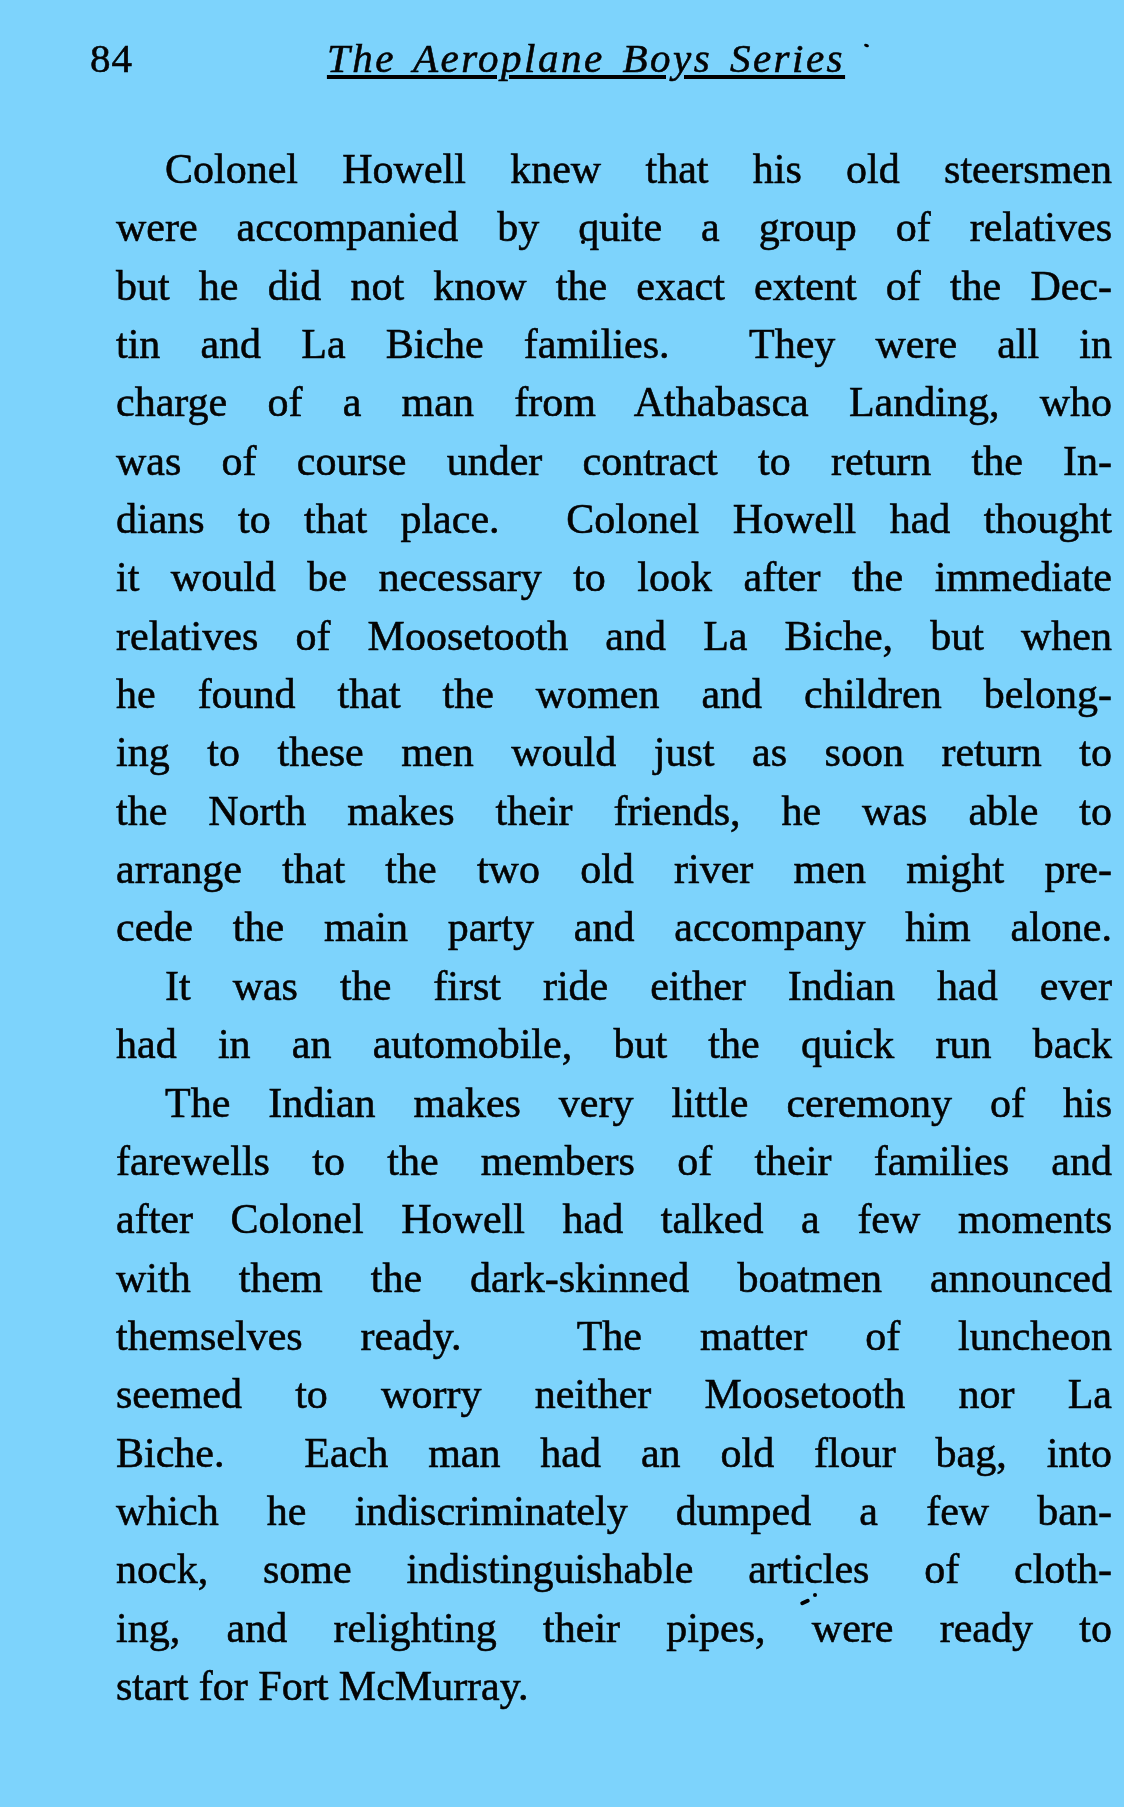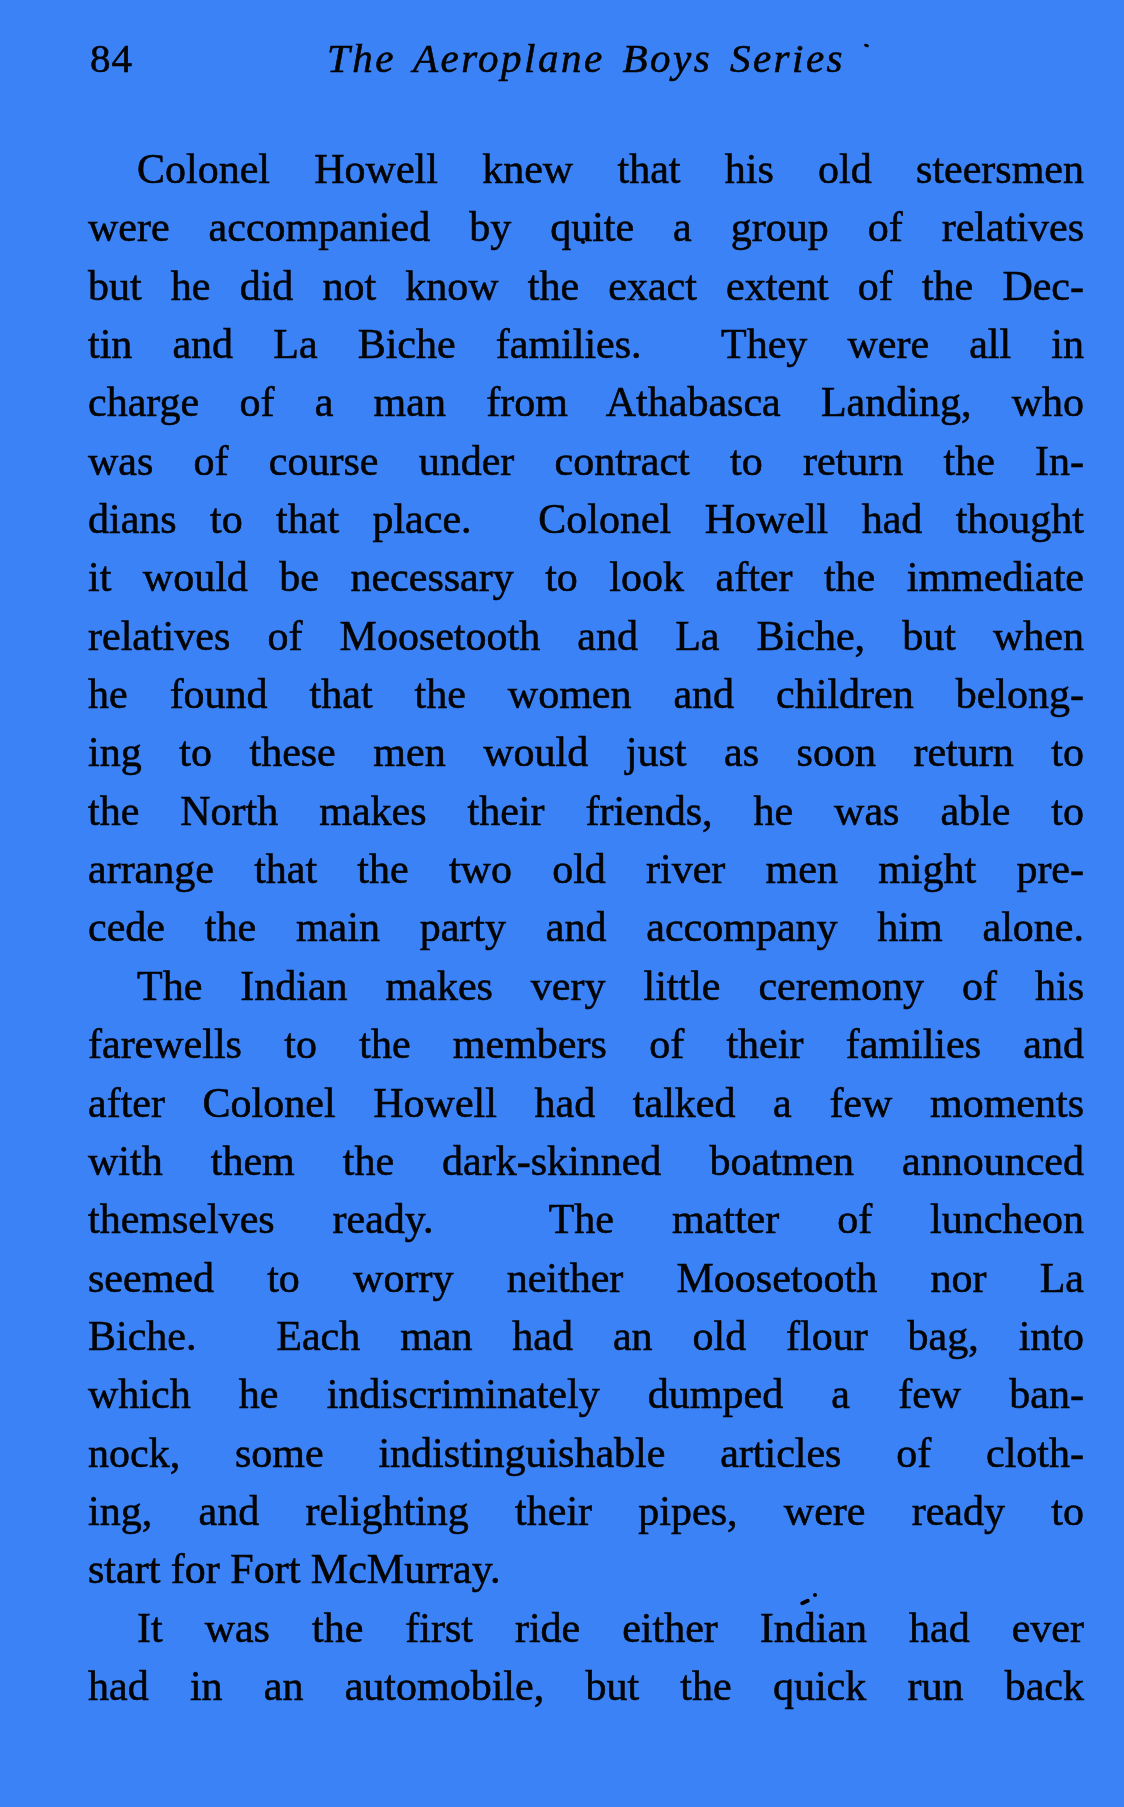--- a/index.html
+++ b/index.html
@@ -4,21 +4,21 @@
 <style>
   html, body {
     margin: 0;
     padding: 0;
     background: #ffffff;
   }
   .page {
     position: relative;
     width: 1124px;
     height: 1807px;
-    background: #3b82f6;
+    background: #7dd3fc;
     color: #040404;
     font-family: "Liberation Serif", "DejaVu Serif", serif;
     -webkit-text-stroke: 0.55px #000000;
     overflow: hidden;
   }
   .running-header {
     position: absolute;
     top: 36px;
     left: 88px;
     width: 996px;
@@ -33,30 +33,31 @@
     letter-spacing: 1px;
   }
   .running-title {
     position: absolute;
     left: 0;
     width: 100%;
     text-align: center;
     font-style: italic;
     letter-spacing: 2.5px;
     word-spacing: 5px;
+    text-decoration: underline;
   }
   .body-text {
     position: absolute;
     top: 140px;
     left: 88px;
     width: 996px;
     font-size: 42px;
     line-height: 58.35px;
   }
-  .paragraph { width: 100%; }
+  .paragraph { width: 100%; margin-left: 28px; }
   .line { width: 100%; }
   .line.justify {
     text-align: justify;
     text-align-last: justify;
   }
   .line.indent { text-indent: 49px; }
   .artifact {
     position: absolute;
     background: #000000;
   }
@@ -103,35 +104,35 @@
         <div class="line justify">dians to that place.&nbsp; Colonel Howell had thought</div>
         <div class="line justify">it would be necessary to look after the immediate</div>
         <div class="line justify">relatives of Moosetooth and La Biche, but when</div>
         <div class="line justify">he found that the women and children belong-</div>
         <div class="line justify">ing to these men would just as soon return to</div>
         <div class="line justify">the North makes their friends, he was able to</div>
         <div class="line justify">arrange that the two old river men might pre-</div>
         <div class="line justify">cede the main party and accompany him alone.</div>
       </div>
       <div class="paragraph">
+        <div class="line indent justify">It was the first ride either Indian had ever</div>
+        <div class="line justify">had in an automobile, but the quick run back</div>
+      </div>
+      <div class="paragraph">
         <div class="line indent justify">The Indian makes very little ceremony of his</div>
         <div class="line justify">farewells to the members of their families and</div>
         <div class="line justify">after Colonel Howell had talked a few moments</div>
         <div class="line justify">with them the dark-skinned boatmen announced</div>
         <div class="line justify">themselves ready.&nbsp; The matter of luncheon</div>
         <div class="line justify">seemed to worry neither Moosetooth nor La</div>
         <div class="line justify">Biche.&nbsp; Each man had an old flour bag, into</div>
         <div class="line justify">which he indiscriminately dumped a few ban-</div>
         <div class="line justify">nock, some indistinguishable articles of cloth-</div>
         <div class="line justify">ing, and relighting their pipes, were ready to</div>
         <div class="line">start for Fort McMurray.</div>
       </div>
-      <div class="paragraph">
-        <div class="line indent justify">It was the first ride either Indian had ever</div>
-        <div class="line justify">had in an automobile, but the quick run back</div>
-      </div>
     </main>
 
   <div class="artifact smudge-a"></div>
   <div class="artifact smudge-b"></div>
   <div class="artifact dot-a"></div>
   <div class="artifact dot-b"></div>
 </div>
 
 </body></html>

